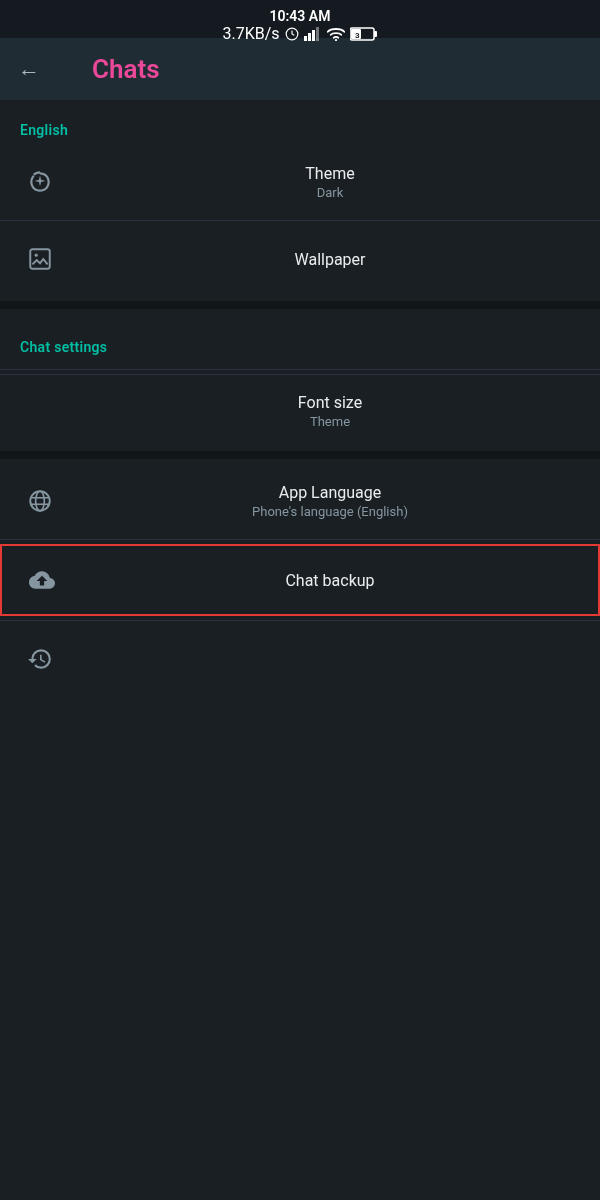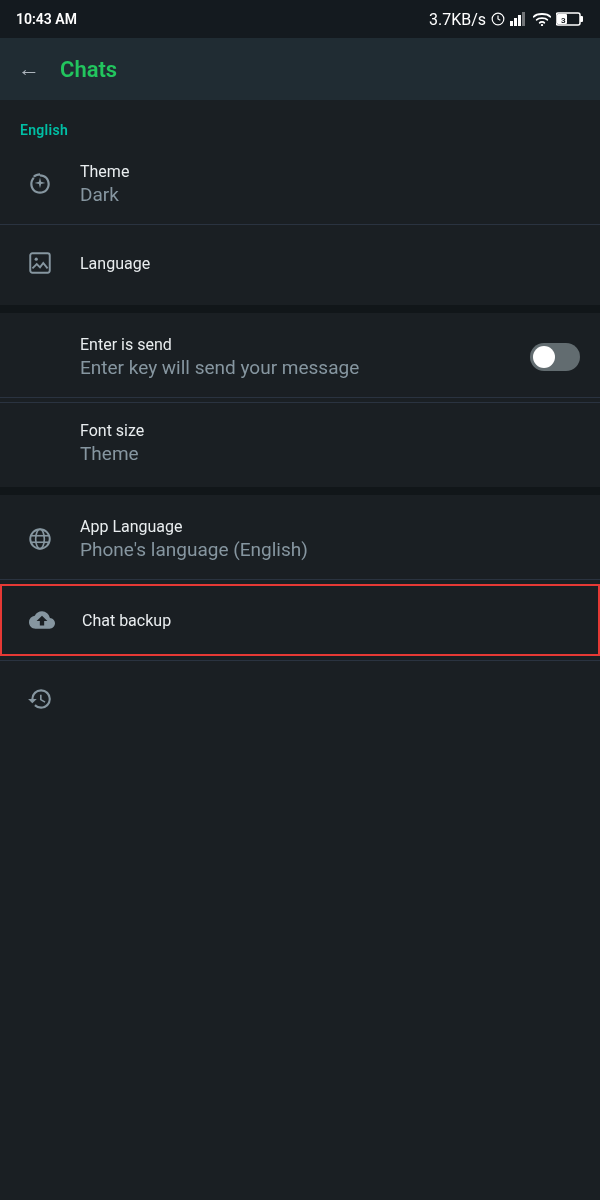--- a/index.html
+++ b/index.html
@@ -14,20 +14,21 @@
     }
 
     
     .status-bar {
       display: flex;
       justify-content: space-between;
       align-items: center;
       background-color: #141a1f;
       padding: 8px 16px;
       height: 38px;
+      flex-direction: column;
     }
     .status-time {
       font-size: 14px;
       font-weight: 600;
       color: #fff;
     }
     .status-icons {
       display: flex;
       align-items: center;
       gap: 5px;
@@ -43,23 +44,24 @@
       padding: 14px 18px;
       gap: 20px;
       height: 62px;
     }
     .back-arrow {
       font-size: 22px;
       color: #adb5bd;
       cursor: pointer;
     }
     .header-title {
-      font-size: 22px;
+      font-size: 26px;
       font-weight: 600;
-      color: #22c55e;
+      color: #ec4899;
+      margin-left: 32px;
     }
 
     
     .content {
       padding: 0;
     }
 
     
     .section-label {
       color: #00bfa5;
@@ -89,28 +91,29 @@
       flex-shrink: 0;
     }
     .setting-icon svg {
       width: 26px;
       height: 26px;
       fill: #8696a0;
     }
 
     .setting-text {
       flex: 1;
+      text-align: center;
     }
     .setting-title {
       font-size: 16px;
       color: #e9edef;
       font-weight: 400;
     }
     .setting-subtitle {
-      font-size: 19px;
+      font-size: 13px;
       color: #8696a0;
       margin-top: 2px;
     }
 
     
     .toggle-container {
       display: flex;
       align-items: center;
     }
     .toggle {
@@ -243,41 +246,30 @@
 
     <div class="setting-item">
       <div class="setting-icon">
         <svg viewBox="0 0 24 24">
             <rect x="3" y="3" width="18" height="18" rx="2" stroke="#8696a0" stroke-width="1.8" fill="none"></rect>
             <circle cx="8.5" cy="8.5" r="1.5" fill="#8696a0"></circle>
             <polyline points="5,17 9,13 12,16 15,12 19,17" stroke="#8696a0" stroke-width="1.8" fill="none"></polyline>
           </svg>
       </div>
       <div class="setting-text">
-        <div class="setting-title">Language</div>
+        <div class="setting-title">Wallpaper</div>
       </div>
     </div>
   </div>
 
   <div class="section-divider"></div>
 
   <div>
-
-    <div class="setting-item-no-icon">
-      <div class="setting-text">
-        <div class="setting-title">Enter is send</div>
-        <div class="setting-subtitle">Enter key will send your message</div>
-      </div>
-      <div class="toggle-container toggle-off">
-        <label class="toggle">
-          <input type="checkbox" style="">
-          <span class="toggle-slider"></span>
-        </label>
-      </div>
-    </div>
+    <div class="section-label">Chat settings</div>
+
 
     <div class="divider"></div>
 
 
     <div class="divider"></div>
 
     <div class="setting-item-no-icon">
       <div class="setting-text">
         <div class="setting-title">Font size</div>
         <div class="setting-subtitle">Theme</div>

